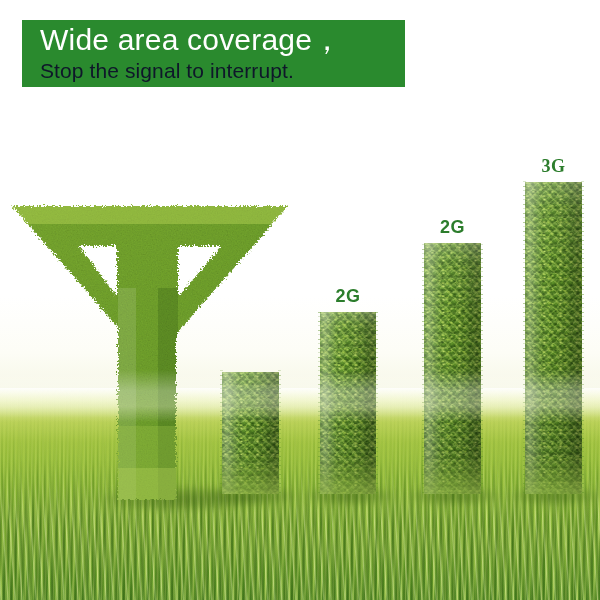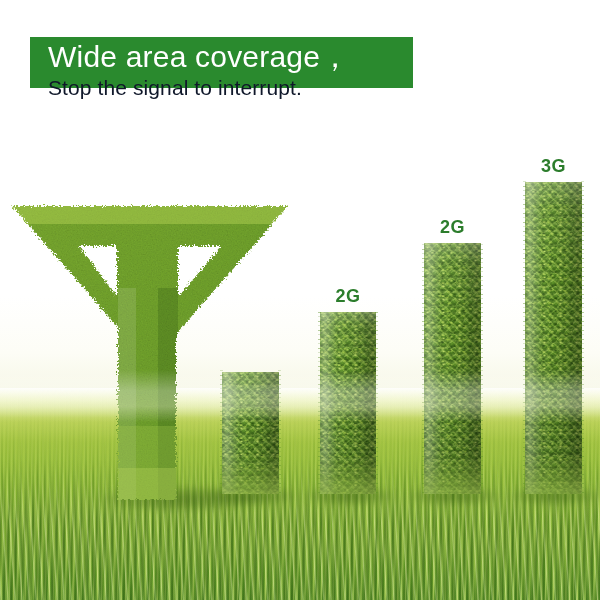--- a/index.html
+++ b/index.html
@@ -105,28 +105,27 @@
     -webkit-mask-image: linear-gradient(to bottom,
         rgba(0,0,0,0.00) 0%, rgba(0,0,0,1) 45%, rgba(0,0,0,1) 100%);
     mask-image: linear-gradient(to bottom,
         rgba(0,0,0,0.00) 0%, rgba(0,0,0,1) 45%, rgba(0,0,0,1) 100%);
   }
 
   
   .banner {
     position: absolute;
     left: 22px;
-    top: 37px;
+    top: 20px;
     width: 383px;
-    height: 51px;
+    height: 67px;
     background: #2a8a2e;
     box-sizing: border-box;
     padding: 2px 0 0 18px;
     z-index: 40;
-    margin-left: 8px;
   }
   .banner .line1 {
     color: #ffffff;
     font-size: 30px;
     font-weight: 400;
     line-height: 36px;
     letter-spacing: 0.2px;
     white-space: nowrap;
   }
   .banner .line2 {
@@ -384,21 +383,21 @@
     <div class="vert"></div>
   </div>
   <div class="basefade" style="left:424px; top:452px; width:57px; height:42px;"></div>
   <div class="bar-label" style="left:424px; top:217px; width:57px;">2G</div>
 
   <div class="hedge bar" style="left:525px; top:182px; width:57px; height:312px;">
     <div class="shade"></div>
     <div class="vert"></div>
   </div>
   <div class="basefade" style="left:525px; top:452px; width:57px; height:42px;"></div>
-  <div class="bar-label" style="left:525px; top:156px; width:57px;">3G</div>
+  <div class="bar-label" style="left:525px; top:156px; width:57px;font-family:Liberation Serif, serif;">3G</div>
 
   <div class="hazeband"></div>
 
   <div class="banner">
     <div class="line1">Wide area coverage，</div>
     <div class="line2">Stop the signal to interrupt.</div>
   </div>
 
 </div>
 

